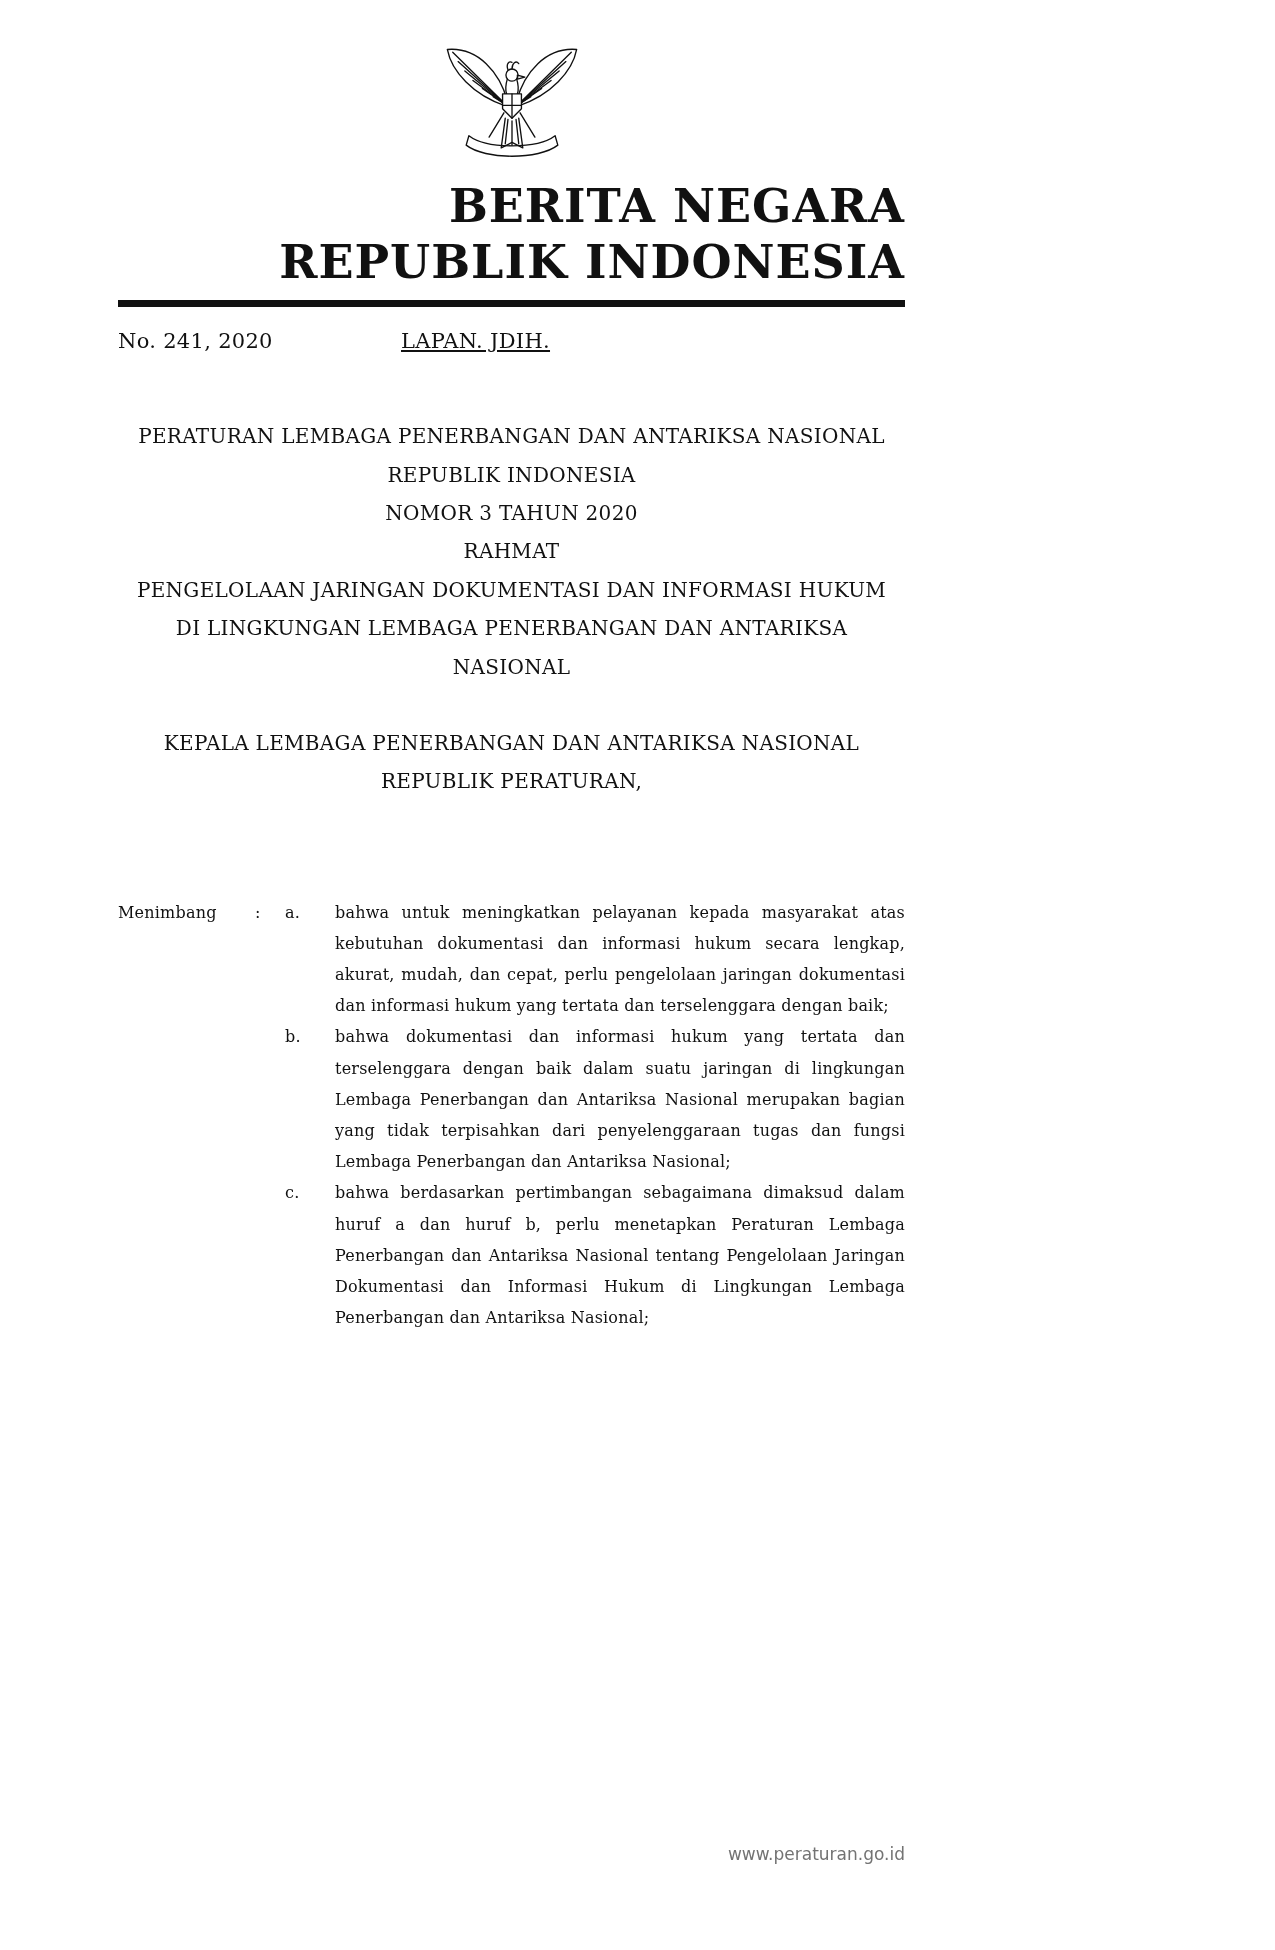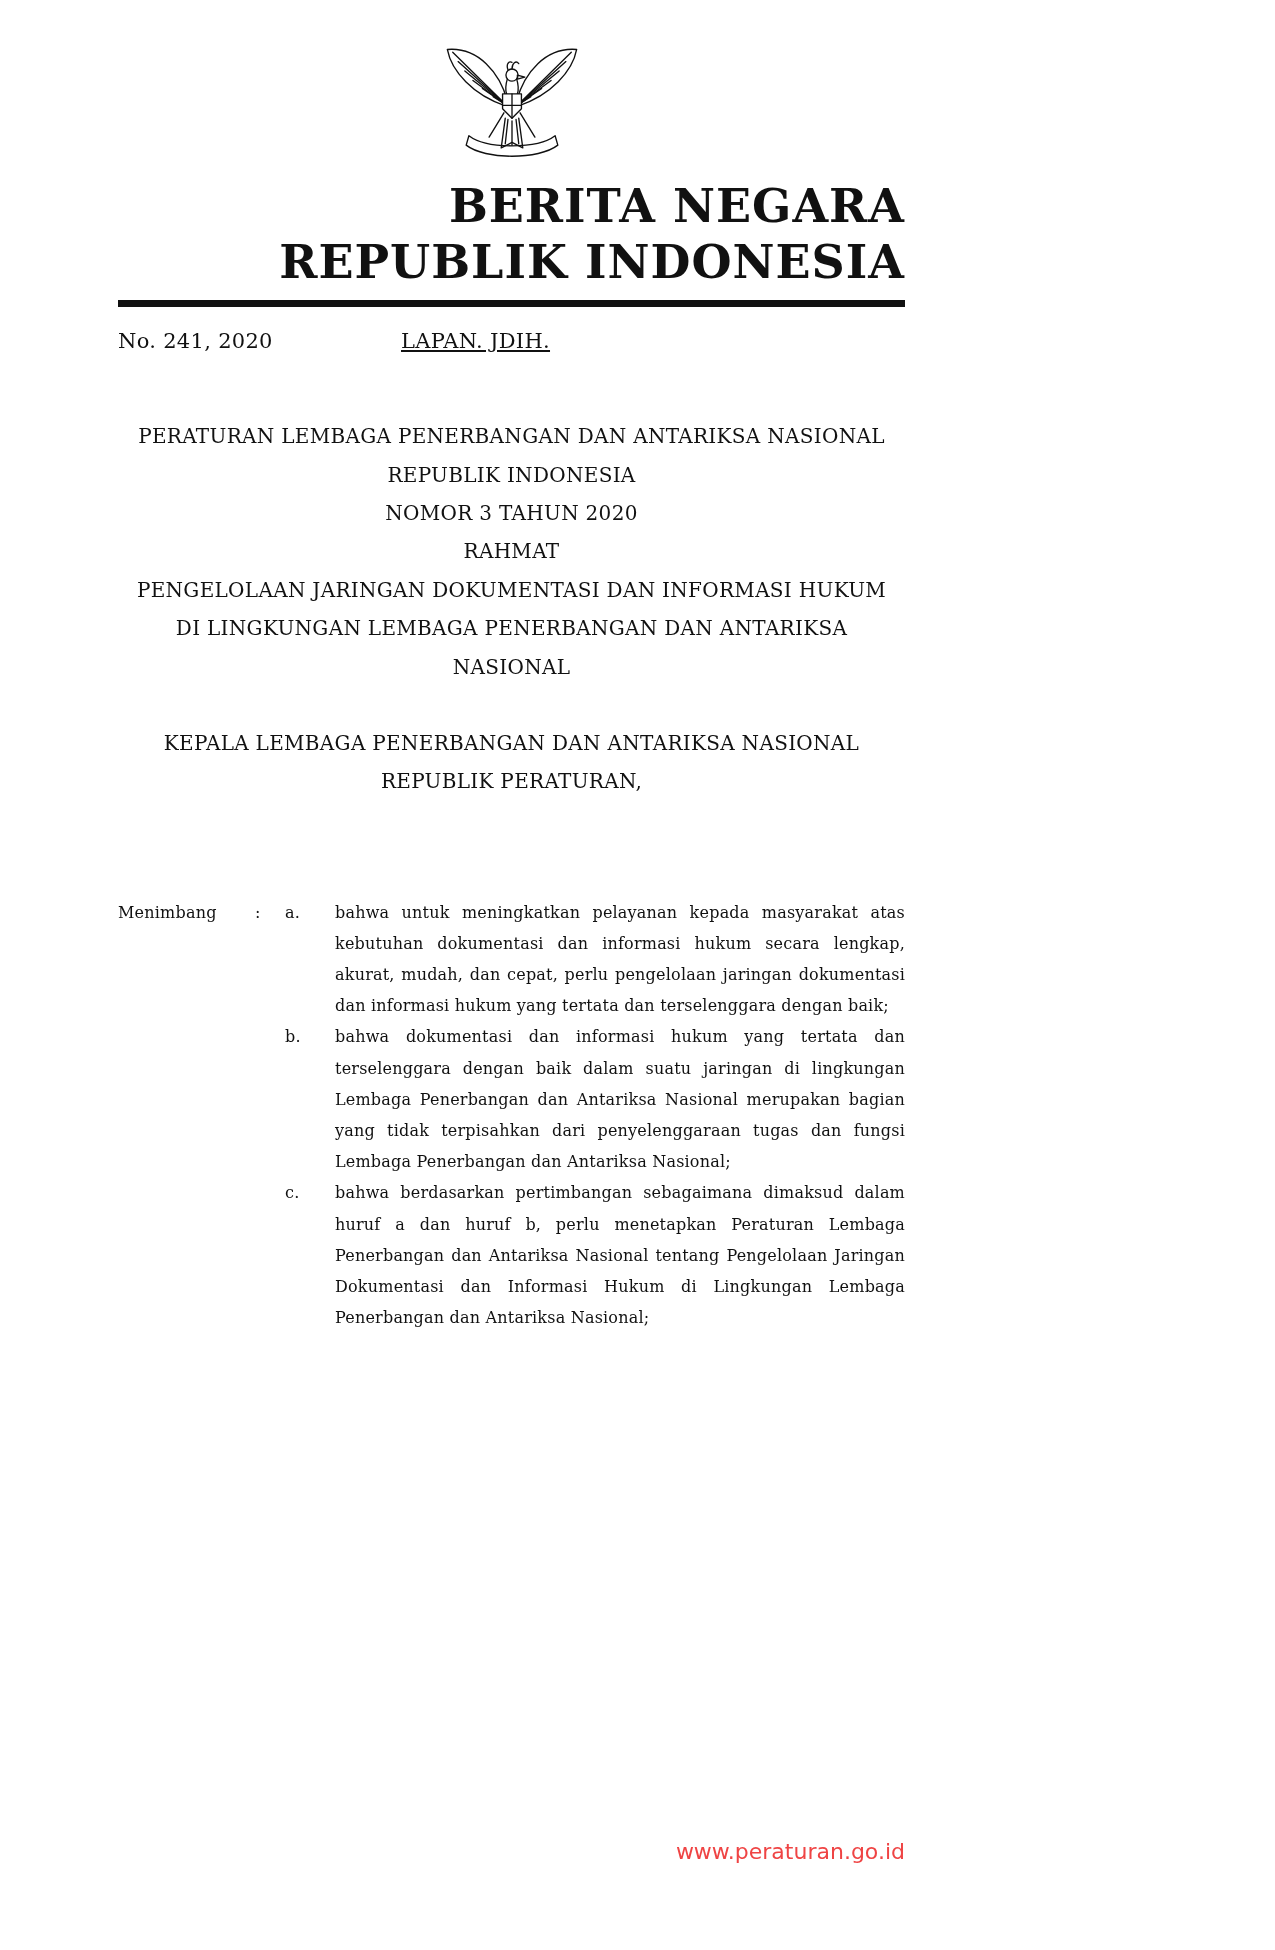--- a/index.html
+++ b/index.html
@@ -75,22 +75,22 @@
   .c-item { display: flex; }
   .c-letter { width: 50px; flex: 0 0 50px; }
   .c-text { flex: 1; text-align: justify; }
   .footer {
     position: absolute;
     left: 118px;
     width: 787px;
     bottom: 86px;
     text-align: right;
     font-family: "DejaVu Sans", sans-serif;
-    font-size: 22px;
-    color: #ef4444;
+    font-size: 17px;
+    color: #737373;
   }
 </style>
 </head>
 <body>
 
 <div class="page">
   <div class="content">
 
     <header>
       <div class="emblem" aria-label="garuda-pancasila-emblem">

